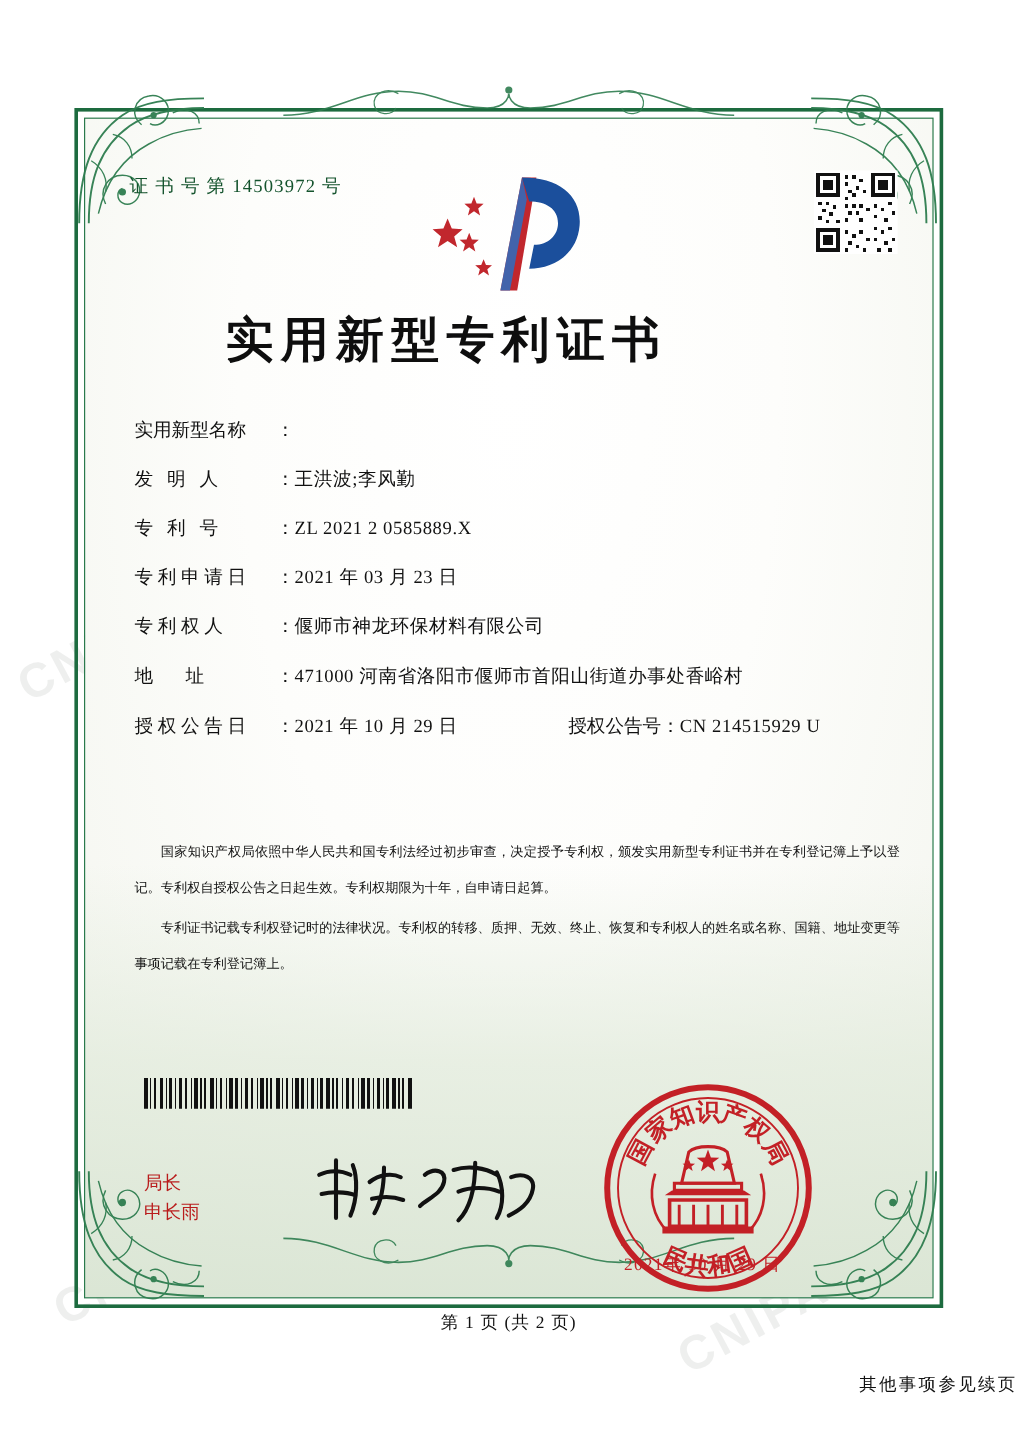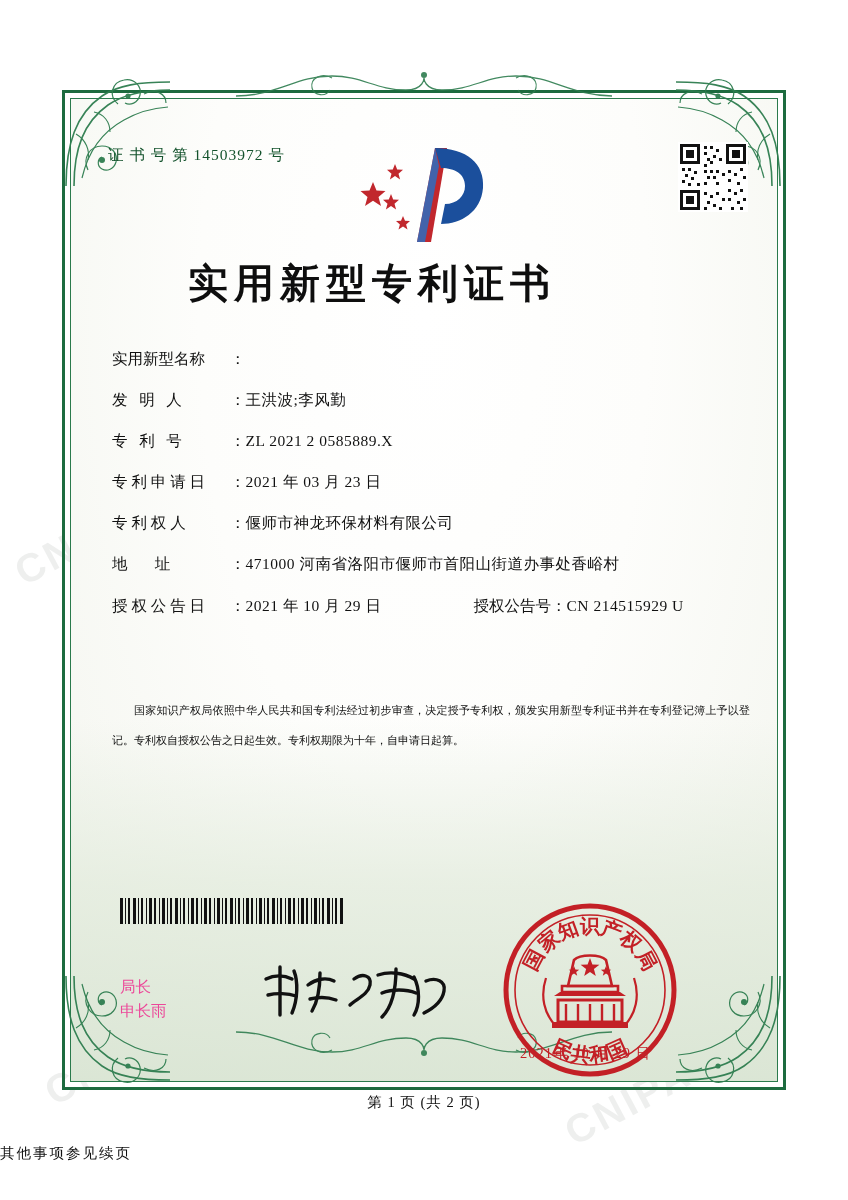--- a/index.html
+++ b/index.html
@@ -203,21 +203,21 @@
     height: 26px;
   }
   .barcode svg { display: block; }
 
   
   .sig-label {
     position: absolute;
     left: 120px;
     top: 975px;
     font-size: 15.5px;
-    color: #ec4899;
+    color: #b91c1c;
     line-height: 24px;
   }
   .sig-script {
     position: absolute;
     left: 258px;
     top: 955px;
     width: 200px;
     height: 70px;
   }
 
@@ -248,21 +248,21 @@
     text-align: center;
     font-size: 14.5px;
     color: #111;
     letter-spacing: 1px;
   }
   .other-note {
     position: absolute;
     left: 0;
     top: 1144px;
     width: 848px;
-    text-align: left;
+    text-align: right;
     font-size: 14.5px;
     color: #111;
     letter-spacing: 2px;
   }
 </style>
 </head>
 <body>
 
 <div class="page">
 
@@ -471,20 +471,21 @@
       <span class="field-sep">：</span>
       <span class="field-value">2021 年 10 月 29 日</span>
       <span class="field-label2">授权公告号</span>
       <span class="field-sep">：</span>
       <span class="field-value2">CN 214515929 U</span>
     </div>
   </div>
 
   <div class="paragraphs">
     <p>国家知识产权局依照中华人民共和国专利法经过初步审查，决定授予专利权，颁发实用新型专利证书并在专利登记簿上予以登记。专利权自授权公告之日起生效。专利权期限为十年，自申请日起算。</p>
+    <p>专利证书记载专利权登记时的法律状况。专利权的转移、质押、无效、终止、恢复和专利权人的姓名或名称、国籍、地址变更等事项记载在专利登记簿上。</p>
   </div>
 
   <div class="barcode">
     <svg width="225" height="26" viewBox="0 0 225 26" shape-rendering="crispEdges">
       <rect width="225" height="26" fill="transparent"></rect>
       <g fill="#111">
         <rect x="0" y="0" width="3" height="26"></rect>
           <rect x="5" y="0" width="1" height="26"></rect>
         <rect x="8" y="0" width="2" height="26"></rect>
           <rect x="13" y="0" width="3" height="26"></rect>

